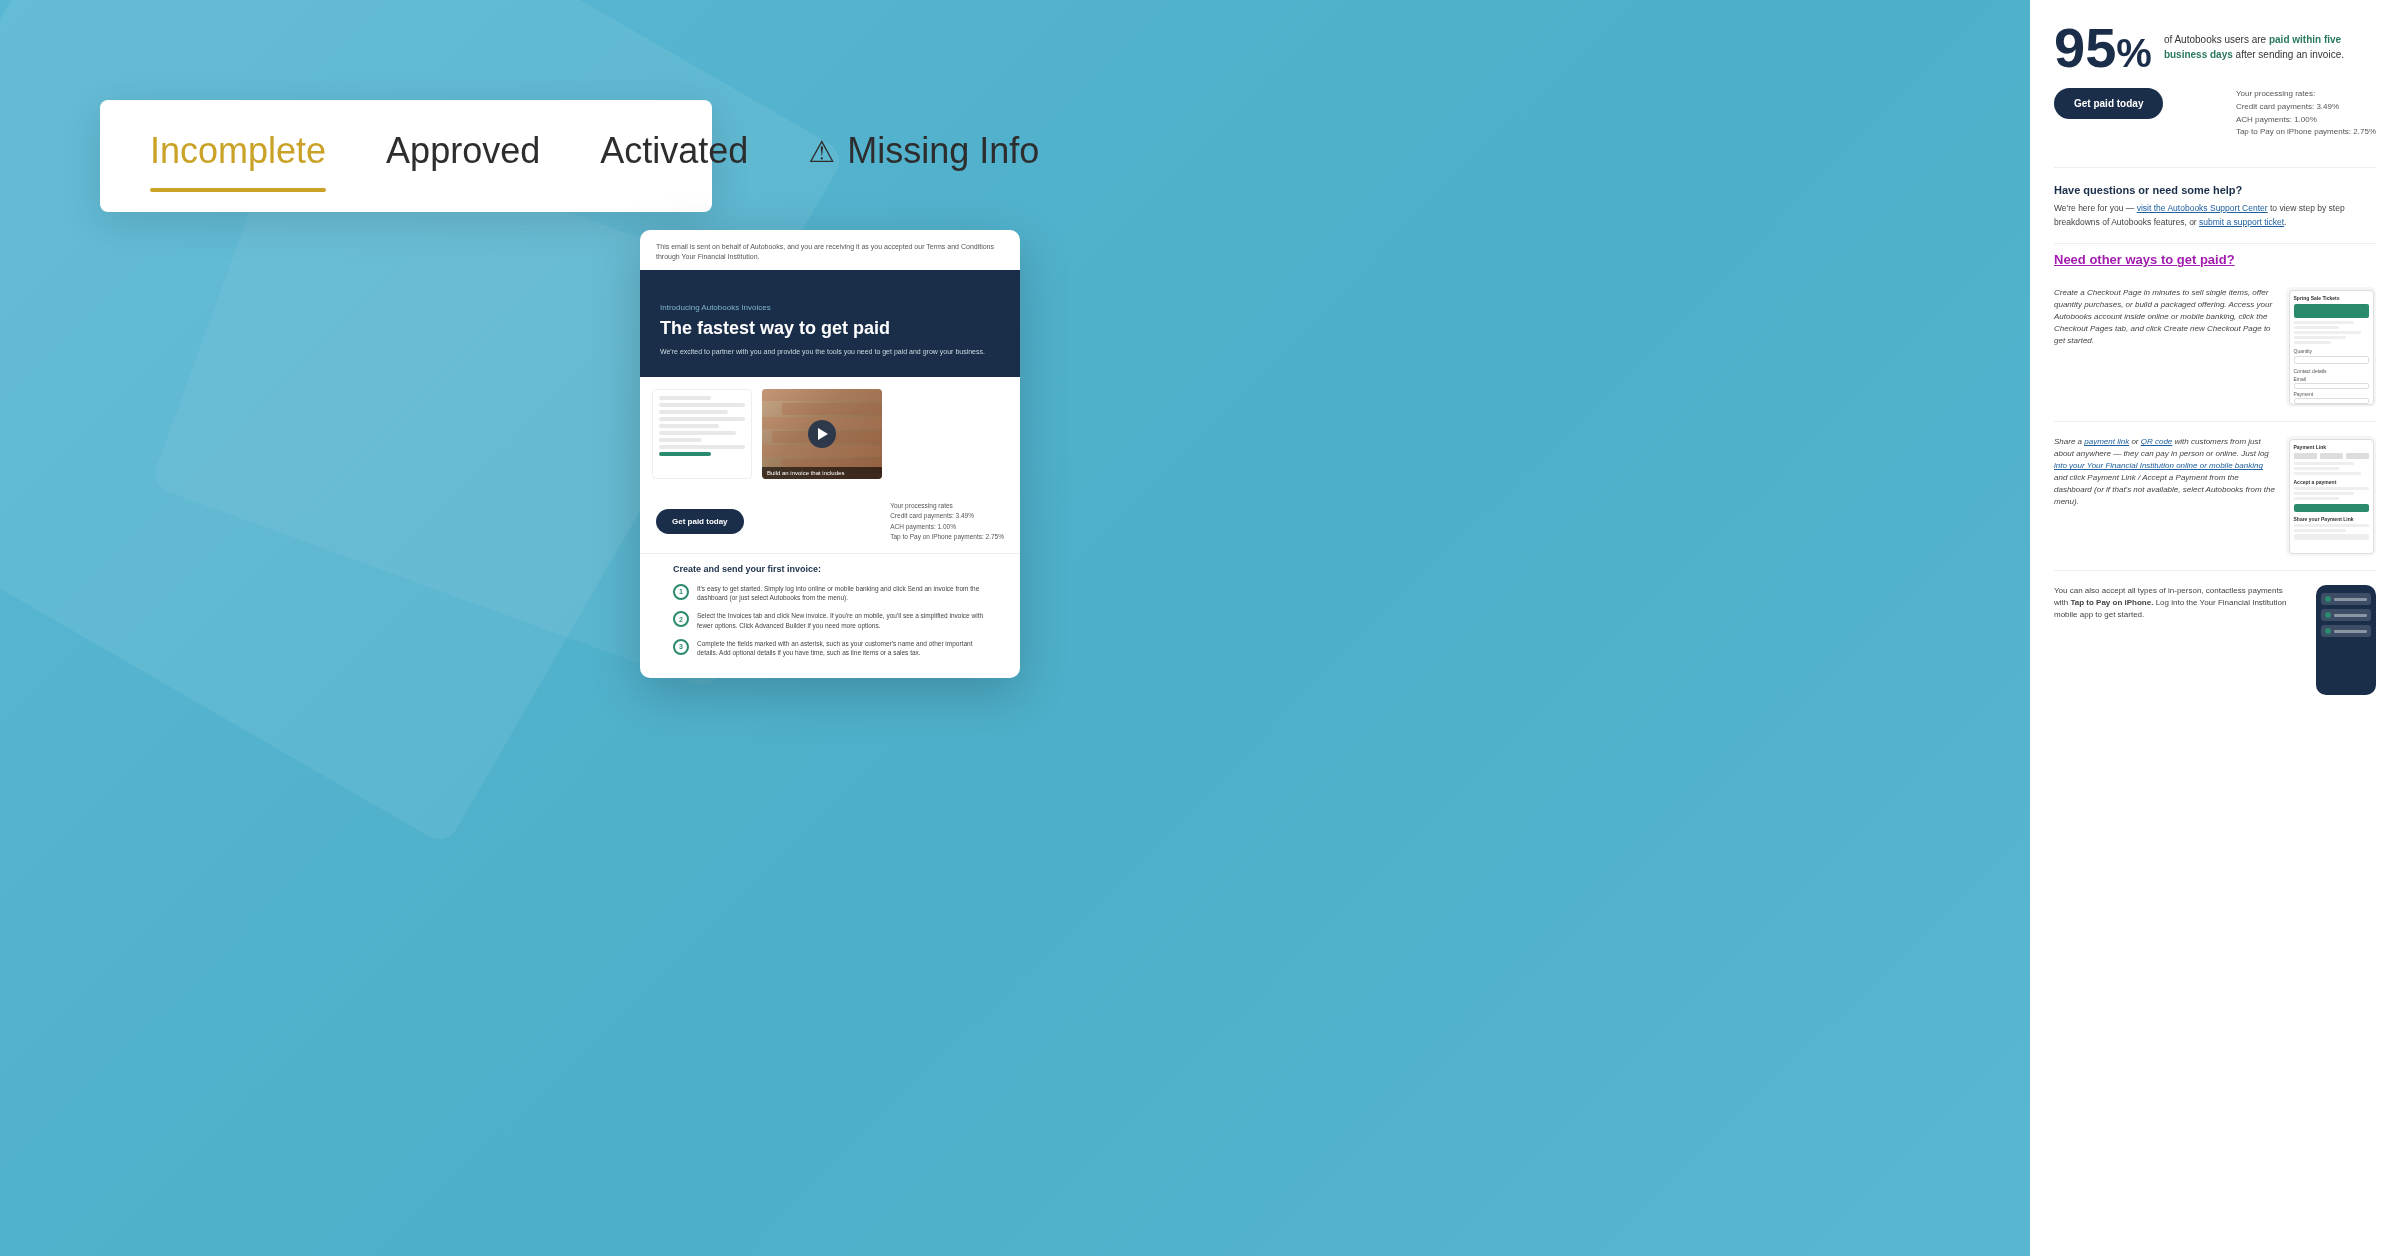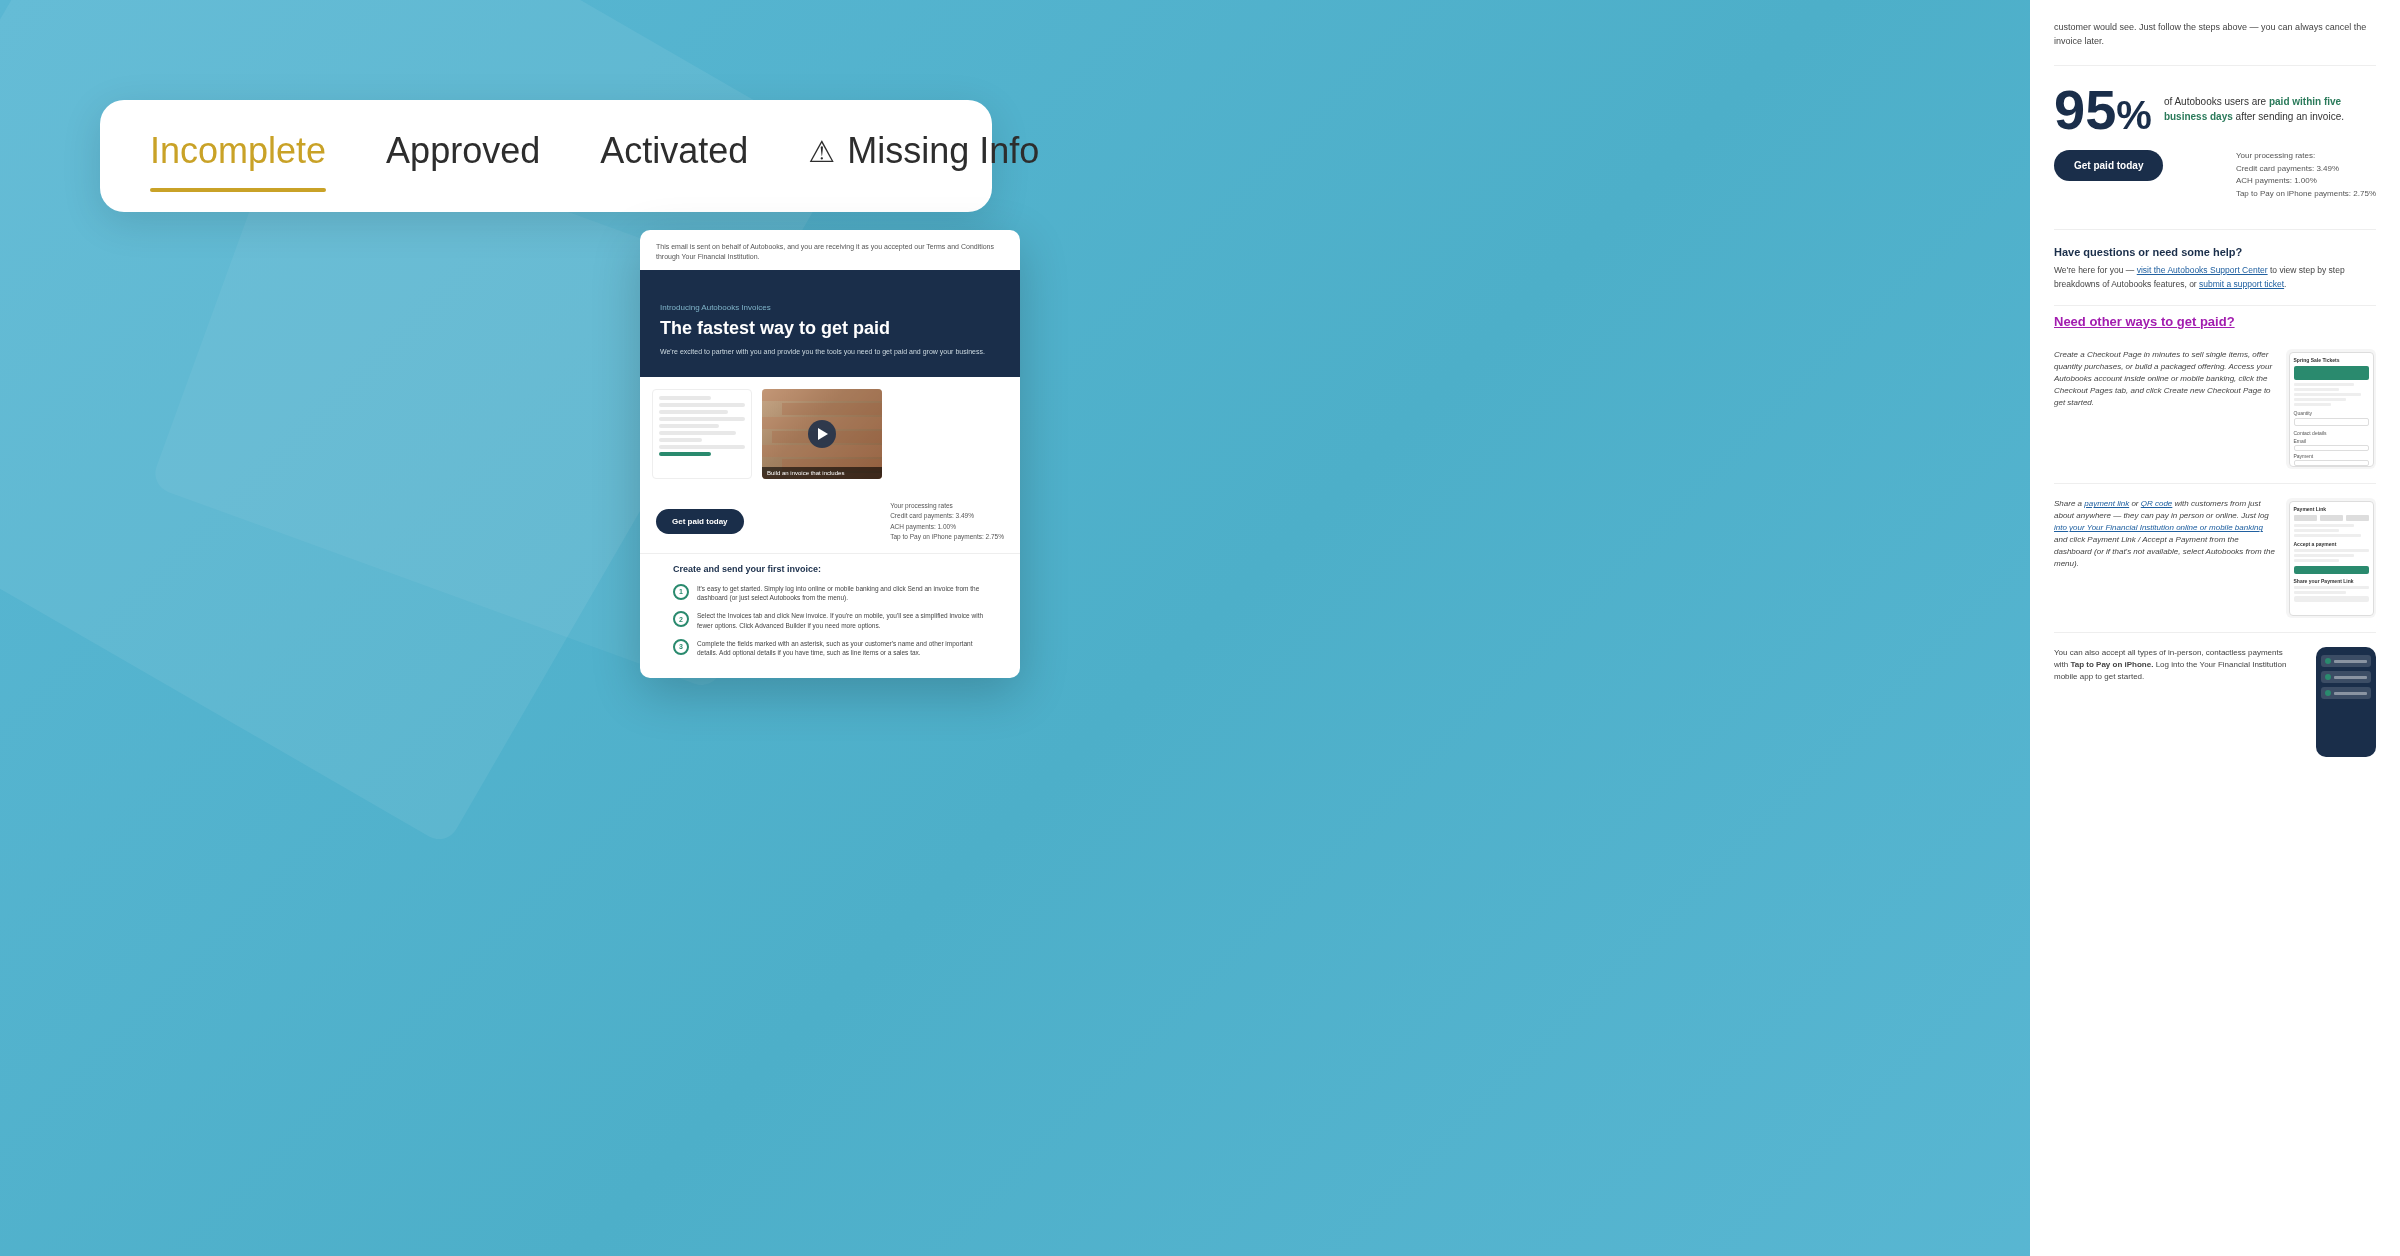--- a/index.html
+++ b/index.html
@@ -41,28 +41,28 @@
       transform: rotate(20deg);
       border-radius: 20px;
     }
 
     
     .tab-card {
       position: absolute;
       top: 100px;
       left: 100px;
       background: white;
-      border-radius: 24px;
+      border-radius: 8px;
       padding: 30px 50px;
       display: flex;
       align-items: center;
       gap: 60px;
       box-shadow: 0 10px 40px rgba(0,0,0,0.12);
       z-index: 10;
-      width: 892px;
+      width: 612px;
     }
 
     .tab-item {
       display: flex;
       flex-direction: column;
       align-items: center;
       cursor: pointer;
       padding-bottom: 10px;
       position: relative;
     }
@@ -606,21 +606,20 @@
       <div class="step-text">Select the Invoices tab and click New invoice. If you're on mobile, you'll see a simplified invoice with fewer options. Click Advanced Builder if you need more options.</div>
     </div>
     <div class="step-item">
       <div class="step-number">3</div>
       <div class="step-text">Complete the fields marked with an asterisk, such as your customer's name and other important details. Add optional details if you have time, such as line items or a sales tax.</div>
     </div>
   </div>
 </div>
 
 <div class="right-panel">
-  <div class="right-panel-top">customer would see. Just follow the steps above — you can always cancel the invoice later.</div>
 
   <div class="stat-section">
     <div style="display:flex;gap:12px;align-items:flex-start;margin-bottom:12px;">
       <div style="flex-shrink:0;">
         <span class="stat-big">95</span><span class="stat-pct">%</span>
       </div>
       <div style="padding-top:12px;font-size:10px;color:#333;line-height:1.5;flex:1;">
         <span>of Autobooks users are </span><span style="color:#2a7a5a;font-weight:700;">paid within five business days</span><span> after sending an invoice.</span>
       </div>
     </div>

